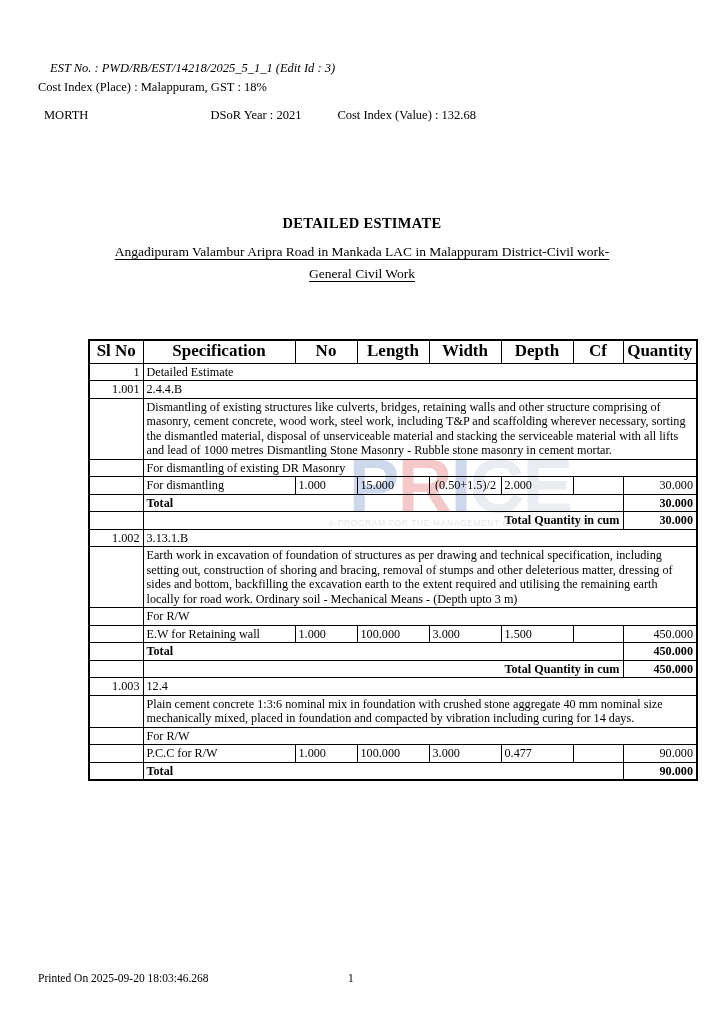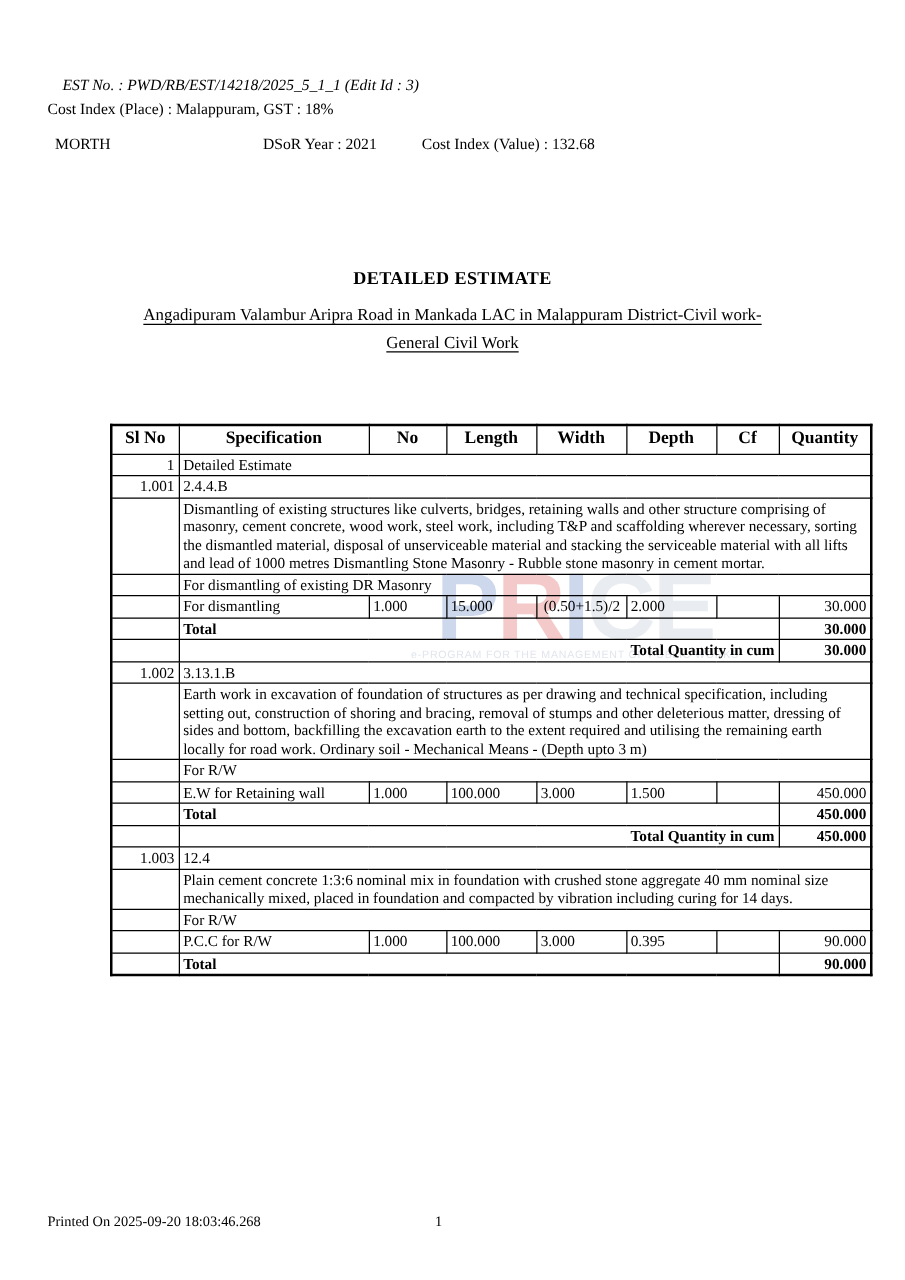--- a/index.html
+++ b/index.html
@@ -126,21 +126,21 @@
   }
   table.est td, table.est th {
     border: 1px solid #000;
     padding: 1px 3px;
     vertical-align: top;
     line-height: 14.5px;
   }
   table.est thead th {
     text-align: center;
     font-weight: bold;
-    font-size: 14px;
+    font-size: 17px;
     padding: 3px 2px 4px 2px;
     vertical-align: middle;
   }
   
   table.est {
     border: 2px solid #000;
   }
   .c-sl    { width: 54px;  }
   .c-spec  { width: 152px; }
   .c-no    { width: 62px;  }
@@ -309,21 +309,21 @@
         <tr>
           <td></td>
           <td class="desc indent1" colspan="7">For R/W</td>
         </tr>
         <tr>
           <td></td>
           <td class="desc cellmid">P.C.C for R/W</td>
           <td class="num cellmid">1.000</td>
           <td class="num cellmid">100.000</td>
           <td class="num cellmid">3.000</td>
-          <td class="num cellmid">0.395</td>
+          <td class="num cellmid">0.477</td>
           <td class="num cellmid"></td>
           <td class="qty cellmid">90.000</td>
         </tr>
         <tr>
           <td></td>
           <td class="desc bold" colspan="6">Total</td>
           <td class="qty bold">90.000</td>
         </tr>
 
       </tbody>

